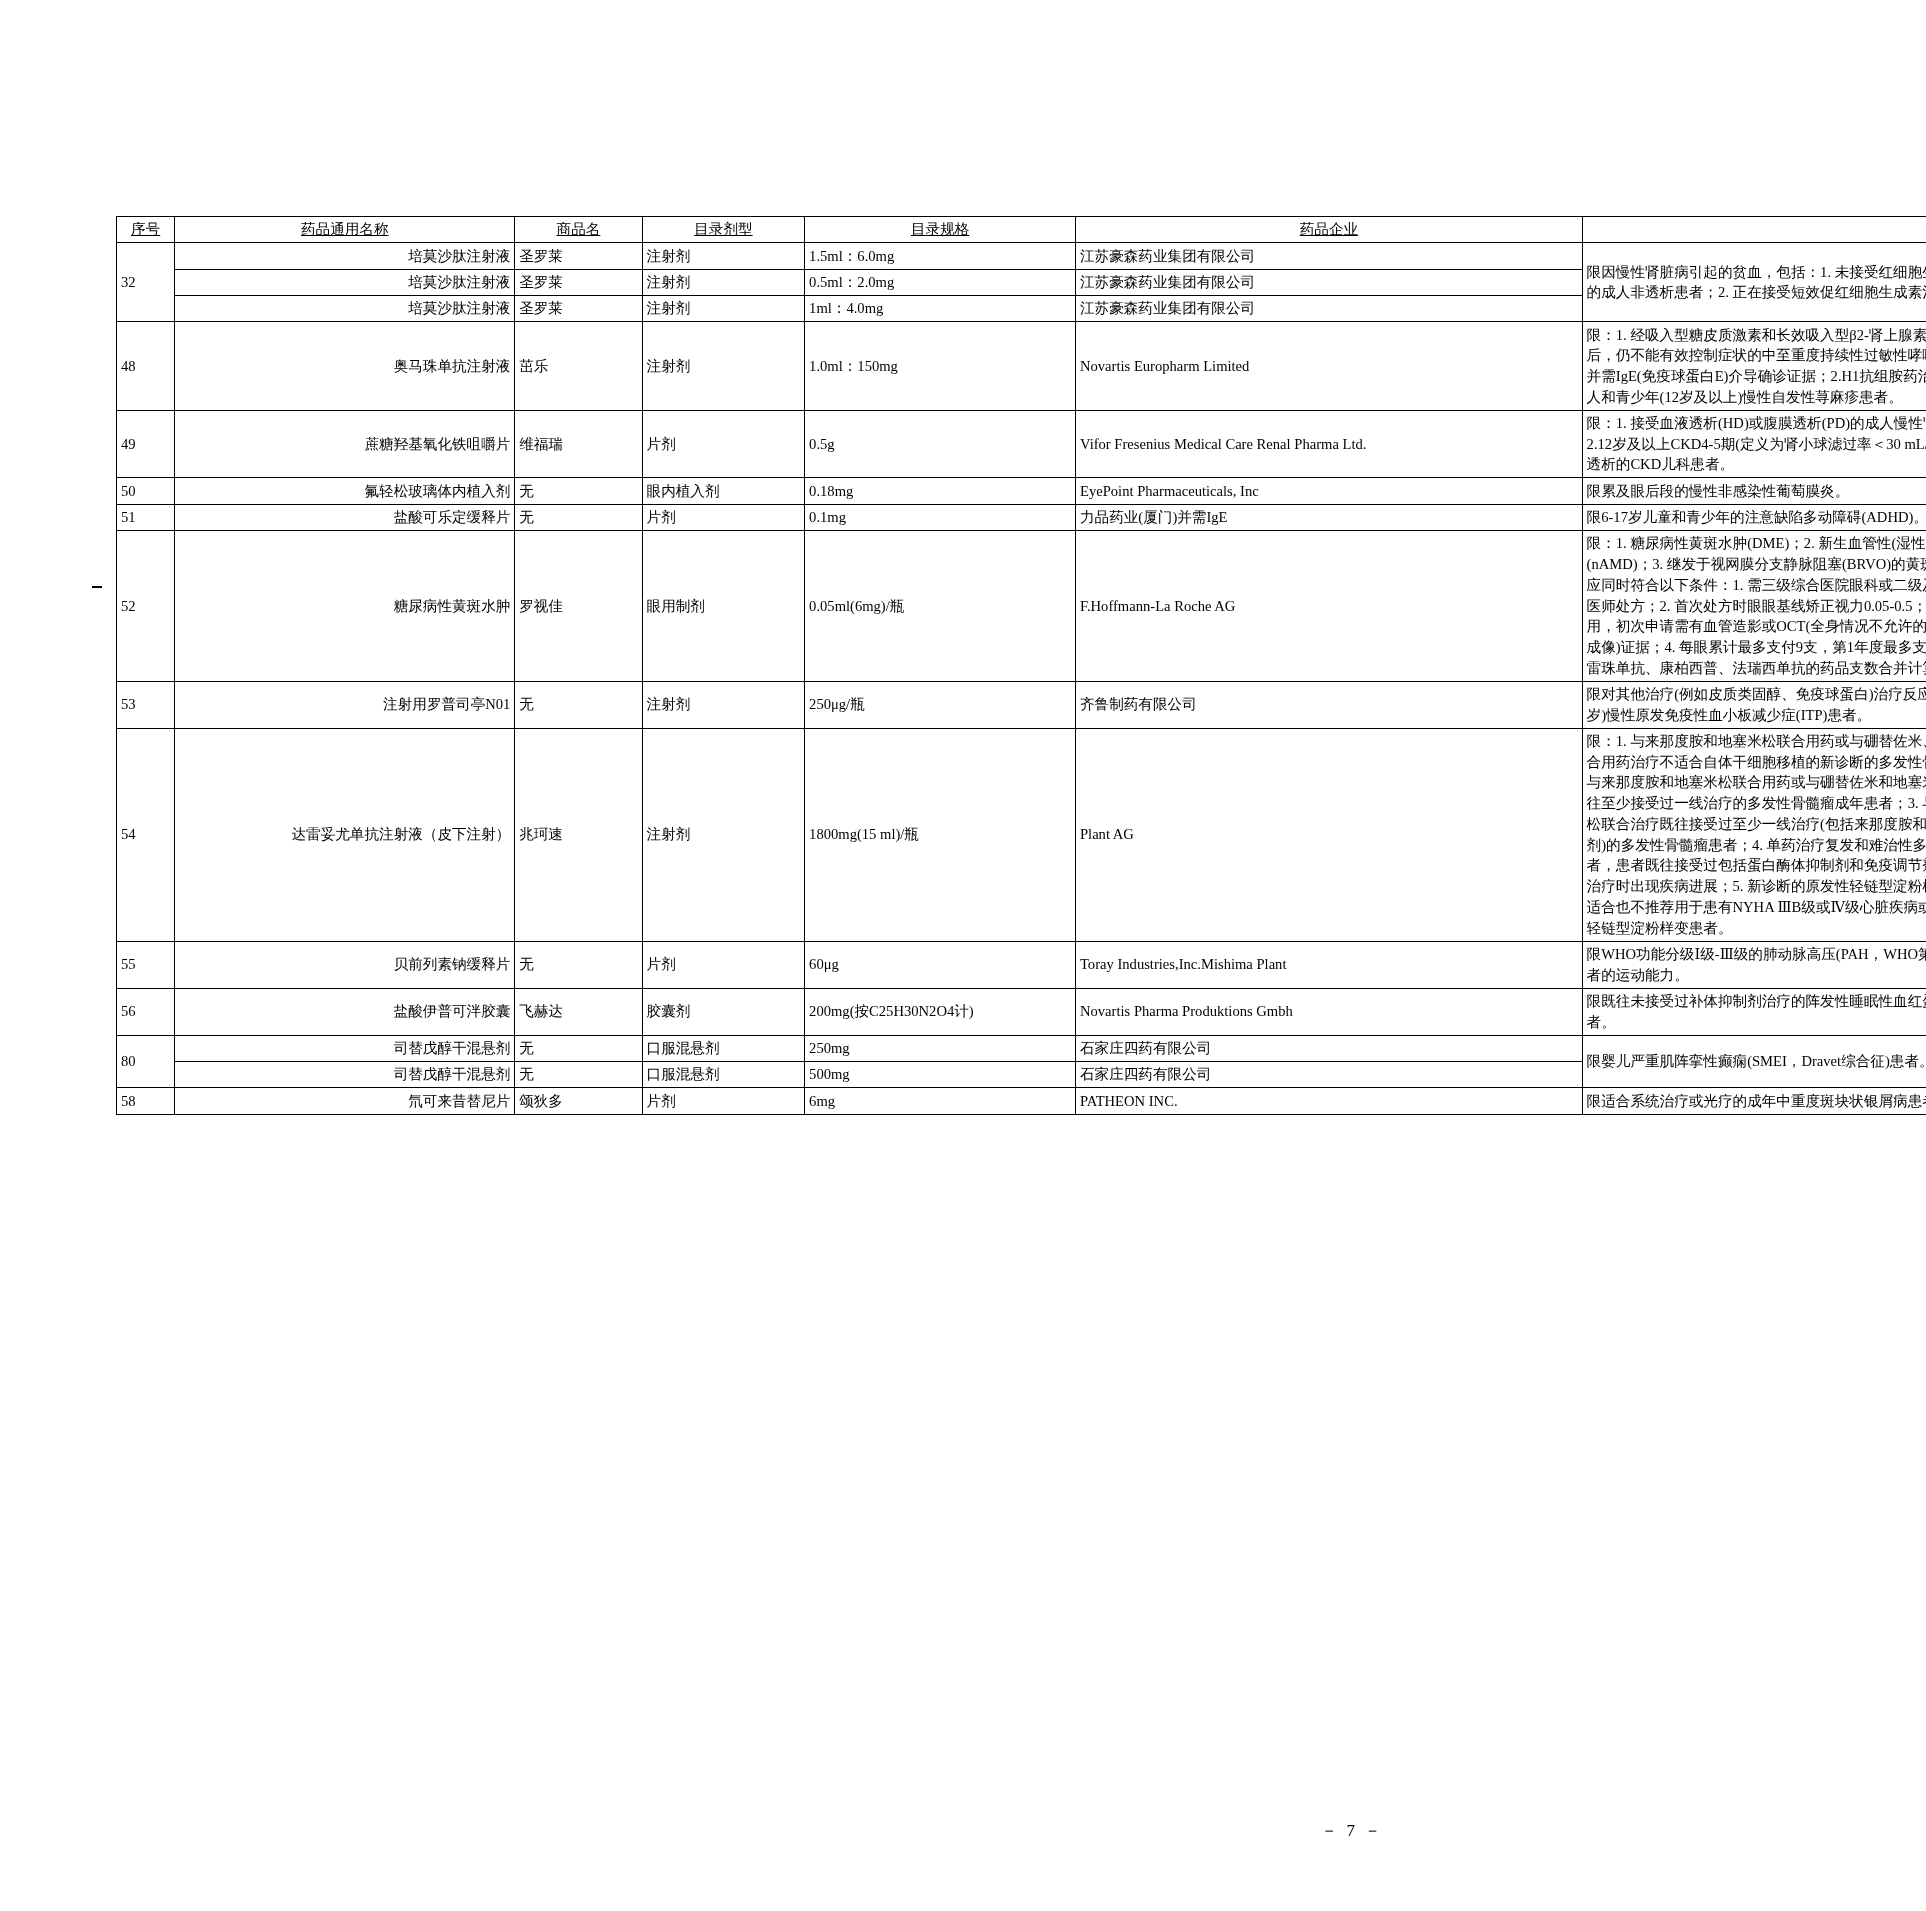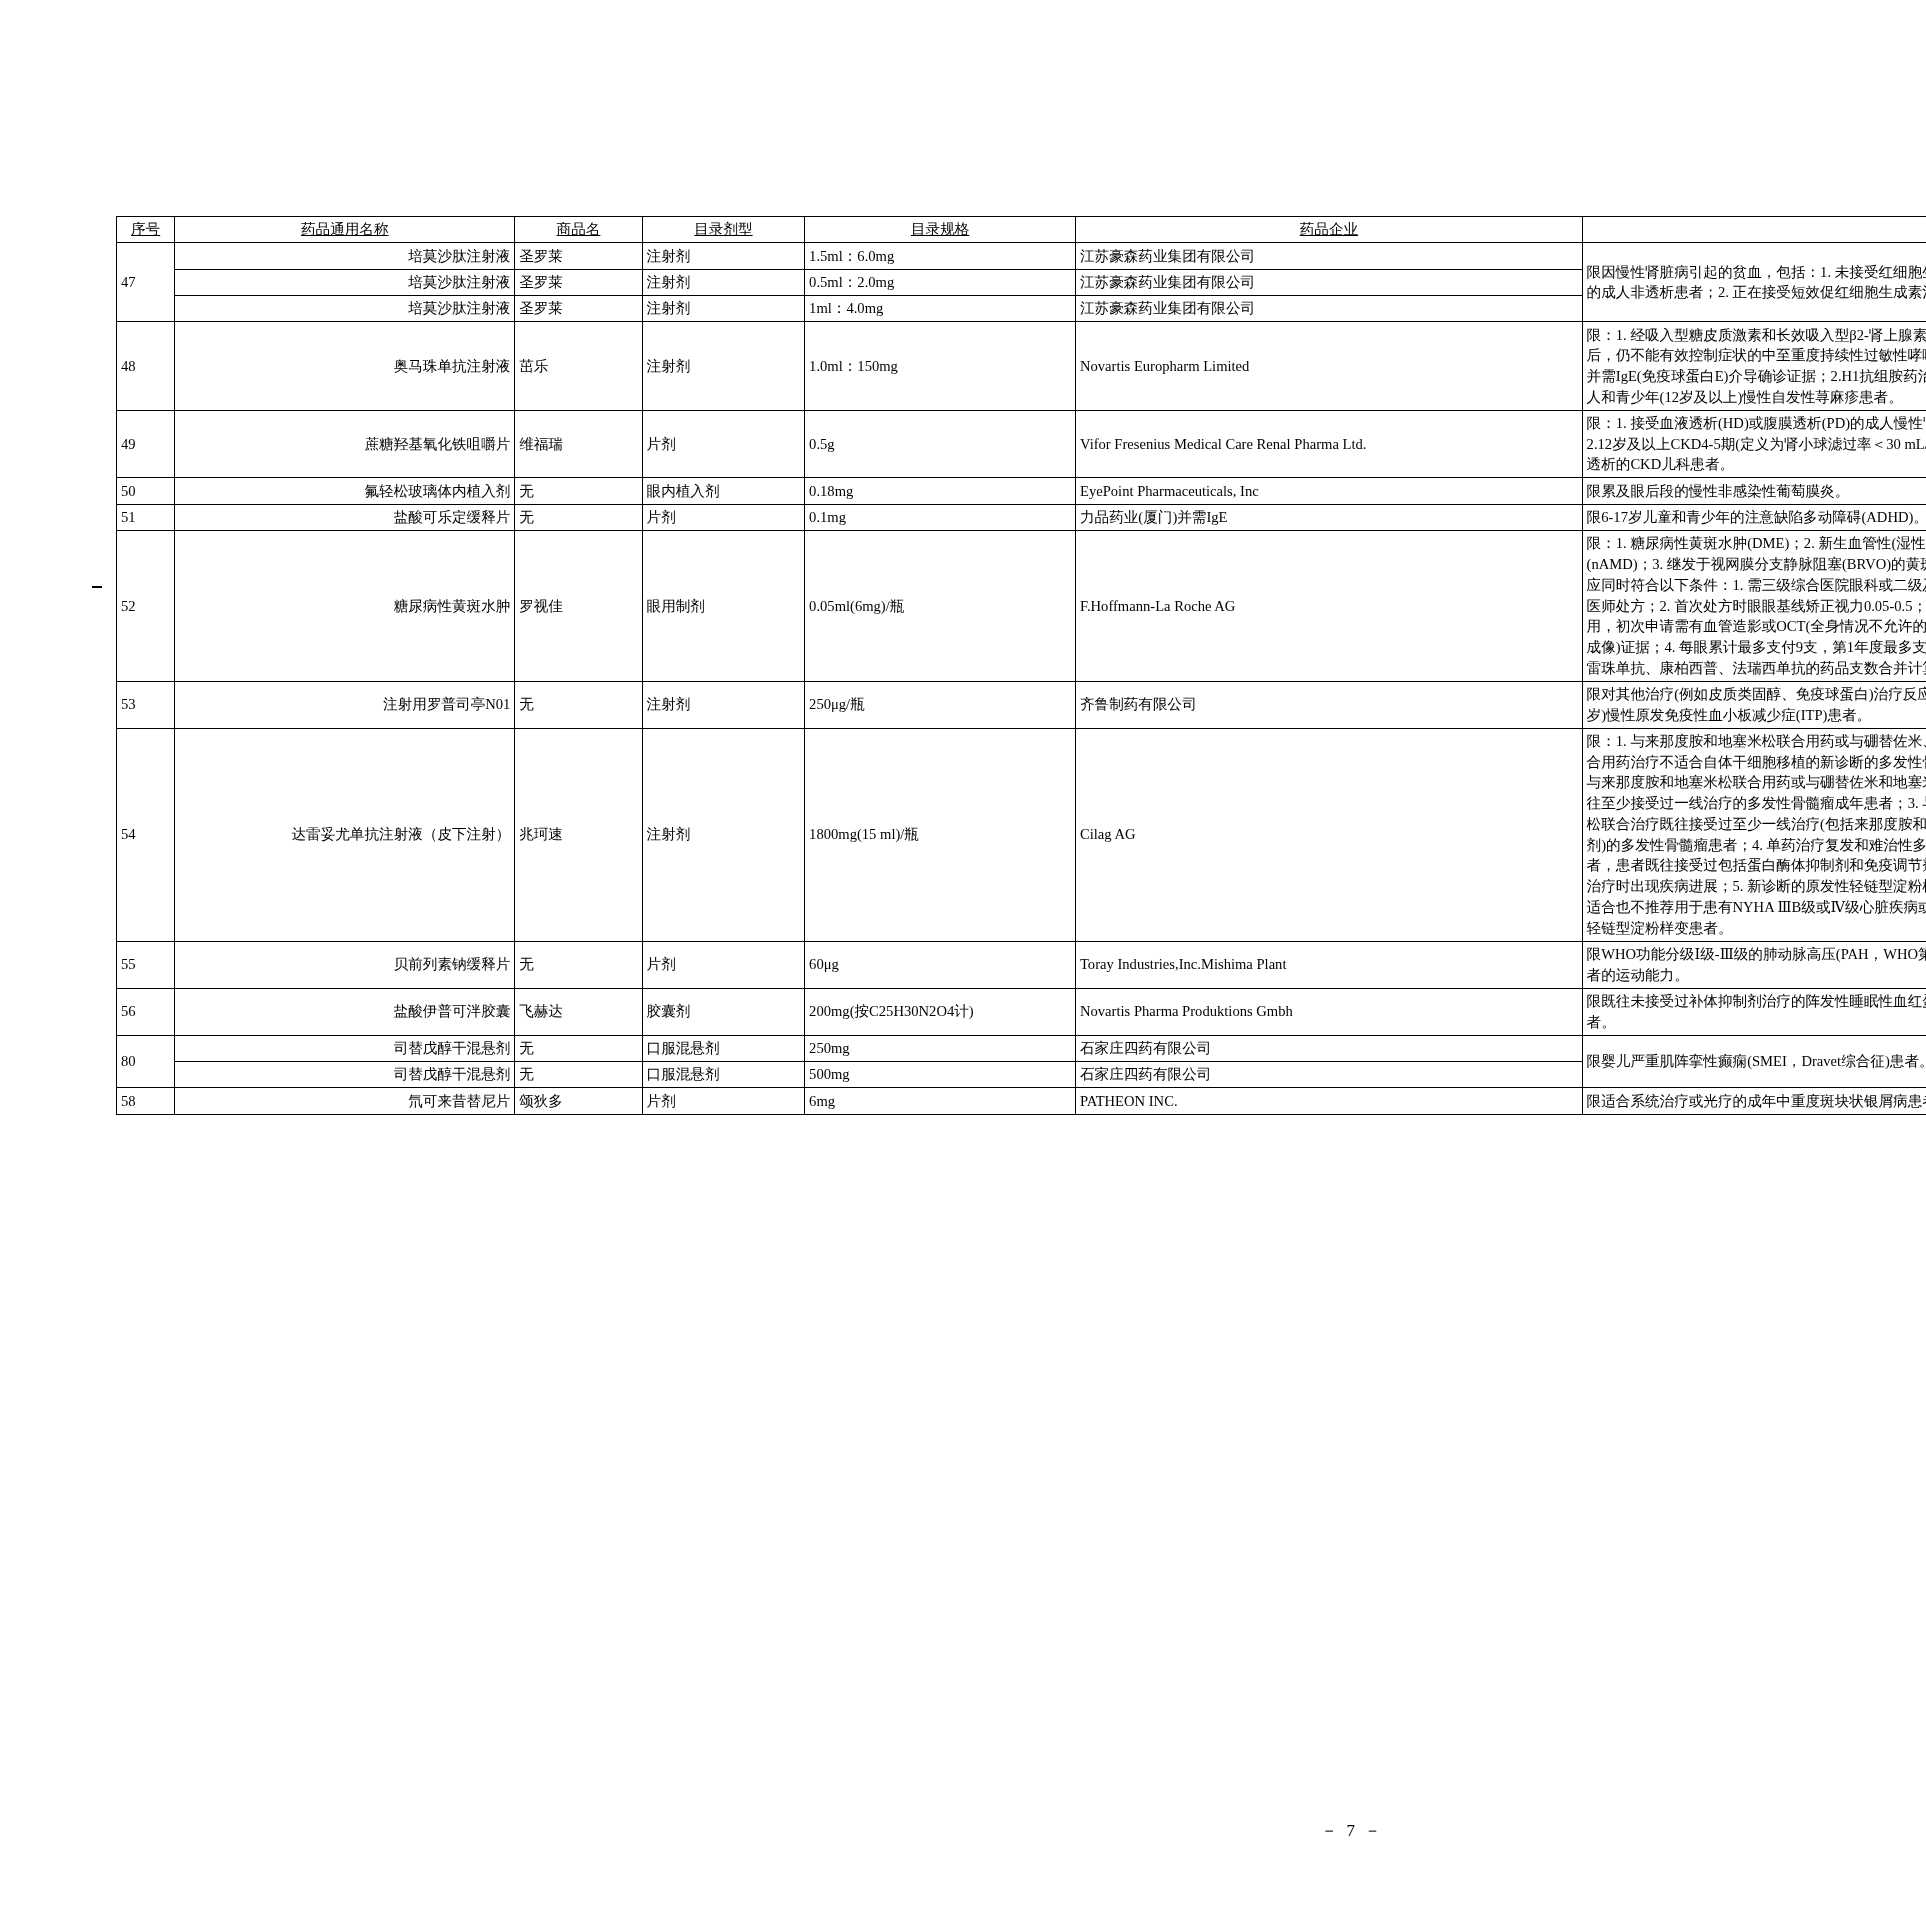--- a/index.html
+++ b/index.html
@@ -108,21 +108,21 @@
         <th><span class="hdr">药品通用名称</span></th>
         <th><span class="hdr">商品名</span></th>
         <th><span class="hdr">目录剂型</span></th>
         <th><span class="hdr">目录规格</span></th>
         <th><span class="hdr">药品企业</span></th>
         <th></th>
       </tr>
     </thead>
     <tbody id="tbody">
         <tr>
-          <td class="seq tall" rowspan="3">47</td>
+          <td class="seq tall" rowspan="3">32</td>
           <td class="name">培莫沙肽注射液</td>
           <td class="brand">圣罗莱</td>
           <td class="form">注射剂</td>
           <td class="spec">1.5ml：6.0mg</td>
           <td class="firm">江苏豪森药业集团有限公司</td>
           <td class="scope tall" rowspan="3">
             <span class="ln">限因慢性肾脏病引起的贫血，包括：1. 未接受红细胞生成刺激剂 (ESA) 治疗</span>
             <span class="ln">的成人非透析患者；2. 正在接受短效促红细胞生成素治疗的成人透析患者</span>
           </td>
         </tr>
@@ -217,21 +217,21 @@
             <span class="ln">限对其他治疗(例如皮质类固醇、免疫球蛋白)治疗反应不佳的成人(≥18周</span>
             <span class="ln">岁)慢性原发免疫性血小板减少症(ITP)患者。</span>
           </td>
         </tr>
         <tr>
           <td class="seq">54</td>
           <td class="name">达雷妥尤单抗注射液（皮下注射）</td>
           <td class="brand">兆珂速</td>
           <td class="form">注射剂</td>
           <td class="spec">1800mg(15 ml)/瓶</td>
-          <td class="firm">Cilag AG</td>
+          <td class="firm">Plant AG</td>
           <td class="scope tall">
             <span class="ln">限：1. 与来那度胺和地塞米松联合用药或与硼替佐米、美法仑和泼尼松联</span>
             <span class="ln">合用药治疗不适合自体干细胞移植的新诊断的多发性骨髓瘤成年患者；2.</span>
             <span class="ln">与来那度胺和地塞米松联合用药或与硼替佐米和地塞米松联合用药治疗既</span>
             <span class="ln">往至少接受过一线治疗的多发性骨髓瘤成年患者；3. 与泊马度胺和地塞米</span>
             <span class="ln">松联合治疗既往接受过至少一线治疗(包括来那度胺和蛋白酶体抑制</span>
             <span class="ln">剂)的多发性骨髓瘤患者；4. 单药治疗复发和难治性多发性骨髓瘤成年患</span>
             <span class="ln">者，患者既往接受过包括蛋白酶体抑制剂和免疫调节剂的治疗且最后一次</span>
             <span class="ln">治疗时出现疾病进展；5. 新诊断的原发性轻链型淀粉样变患者。本方案不</span>
             <span class="ln">适合也不推荐用于患有NYHA ⅢB级或Ⅳ级心脏疾病或Mayo ⅢB期的原发性</span>

